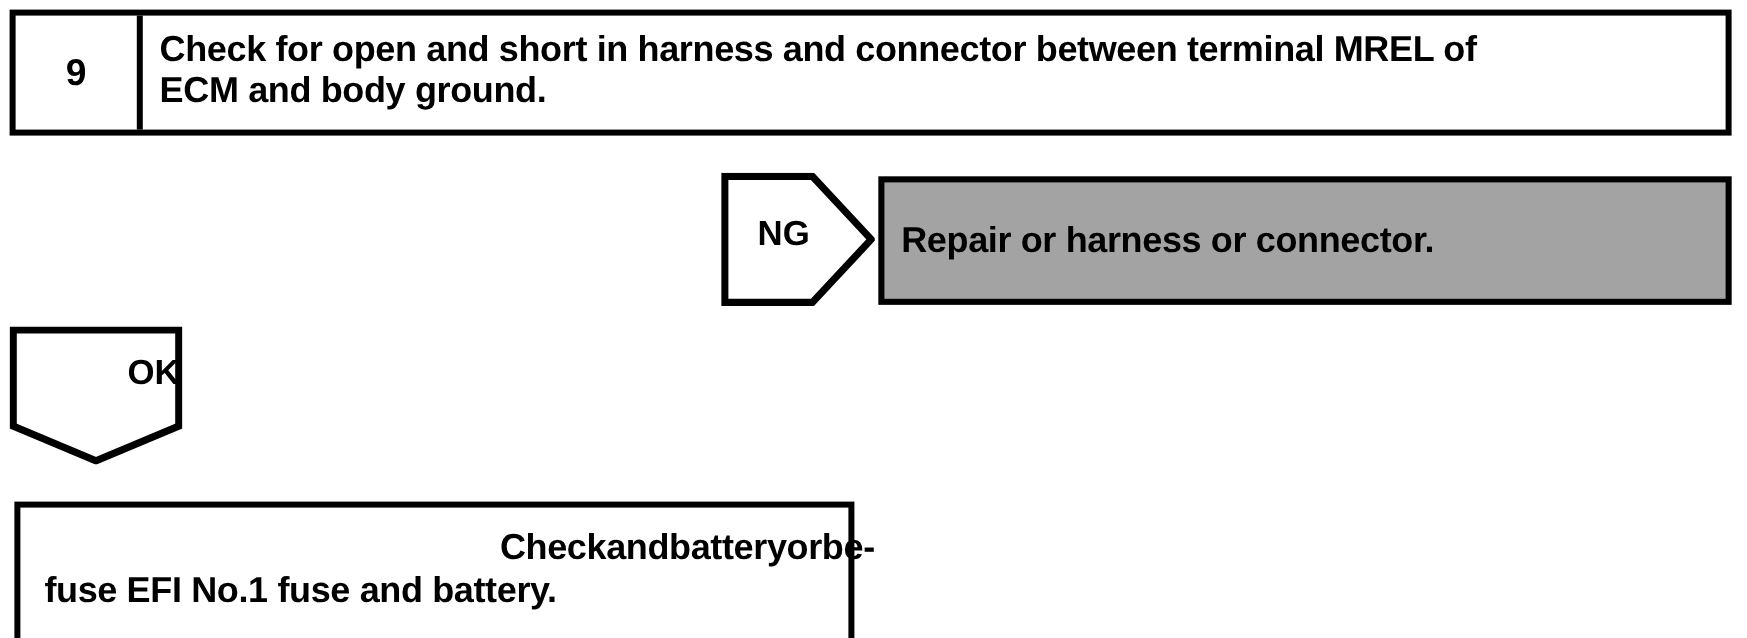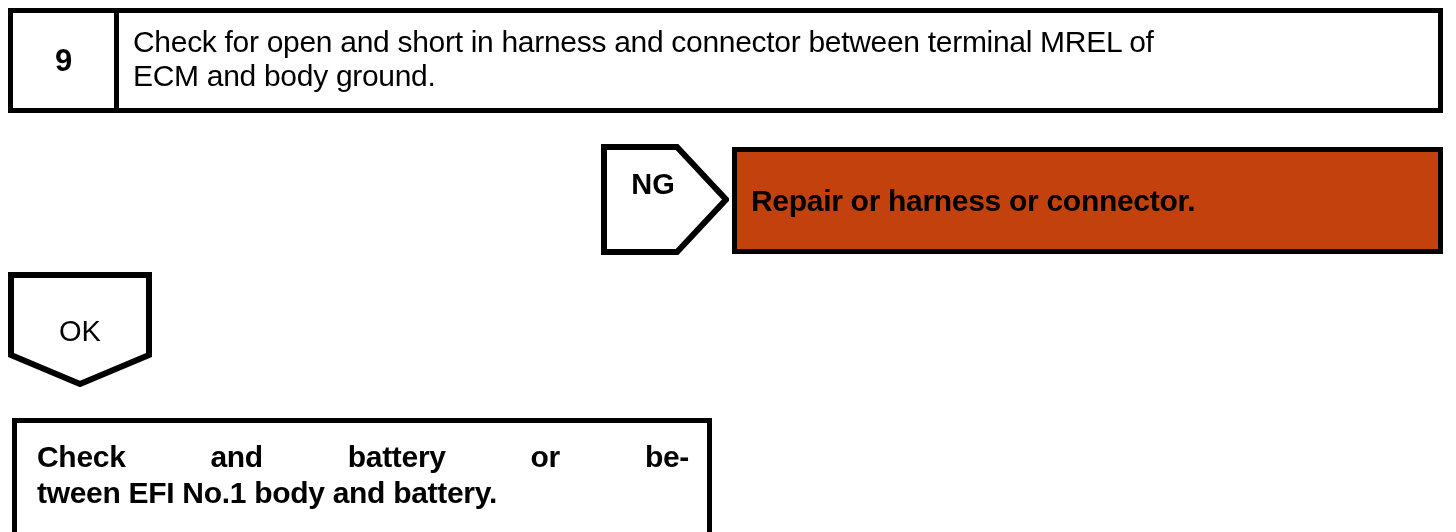--- a/index.html
+++ b/index.html
@@ -44,21 +44,21 @@
     letter-spacing: 0px;
   }
   .step-text-cell {
     flex: 1 1 auto;
     box-sizing: border-box;
     padding: 12px 10px 0 14px;
     display: block;
   }
   .step-text {
     font-size: 30px;
-    font-weight: normal;
+    font-weight: bold;
     line-height: 34px;
     letter-spacing: -0.3px;
     transform: scaleX(0.97);
     transform-origin: left top;
     white-space: pre-line;
   }
 
   
   .ng-arrow {
     position: absolute;
@@ -68,40 +68,40 @@
     height: 111px;
   }
   .ng-arrow svg {
     display: block;
     width: 128px;
     height: 111px;
   }
   .ng-label {
     position: absolute;
     left: 601px;
-    top: 129px;
+    top: 140px;
     width: 104px;
     height: 111px;
     display: flex;
     align-items: center;
     justify-content: center;
     font-size: 29px;
     font-weight: bold;
     letter-spacing: 0px;
   }
 
   .ng-result-box {
     position: absolute;
     left: 732px;
     top: 147px;
     width: 711px;
     height: 107px;
     border: 5px solid #000;
     box-sizing: border-box;
-    background: #c2410c;
+    background: #a3a3a3;
     display: flex;
     align-items: center;
     padding-left: 14px;
   }
   .ng-result-text {
     font-size: 30px;
     font-weight: bold;
     line-height: 34px;
     letter-spacing: -0.3px;
   }
@@ -115,29 +115,30 @@
     height: 115px;
   }
   .ok-arrow svg {
     display: block;
     width: 144px;
     height: 115px;
   }
   .ok-label {
     position: absolute;
     left: 8px;
-    top: 288px;
+    top: 268px;
     width: 144px;
     height: 86px;
     display: flex;
     align-items: center;
     justify-content: center;
     font-size: 29px;
-    font-weight: normal;
+    font-weight: bold;
     letter-spacing: 0px;
+    padding-left: 48px;
   }
 
   
   .final-box {
     position: absolute;
     left: 12px;
     top: 418px;
     width: 700px;
     height: 122px;
     border: 5px solid #000;
@@ -147,22 +148,23 @@
   }
   .final-text-line {
     font-size: 30px;
     font-weight: bold;
     line-height: 36px;
     letter-spacing: -0.3px;
     white-space: nowrap;
   }
   .final-text-line.justified {
     display: flex;
-    justify-content: space-between;
+    justify-content: flex-end;
     width: 100%;
+    margin-left: 40px;
   }
 </style>
 </head>
 <body>
 
 <div class="step-row">
   <div class="step-number-cell">
     <span class="step-number">9</span>
   </div>
   <div class="step-text-cell">
@@ -190,14 +192,14 @@
 <div class="ok-label">OK</div>
 
 <div class="final-box">
   <div class="final-text-line justified" id="final-line-1">
       <span>Check</span>
       <span>and</span>
       <span>battery</span>
       <span>or</span>
       <span>be-</span>
     </div>
-  <div class="final-text-line">tween EFI No.1 body and battery.</div>
+  <div class="final-text-line">fuse EFI No.1 fuse and battery.</div>
 </div>
 
 </body></html>

